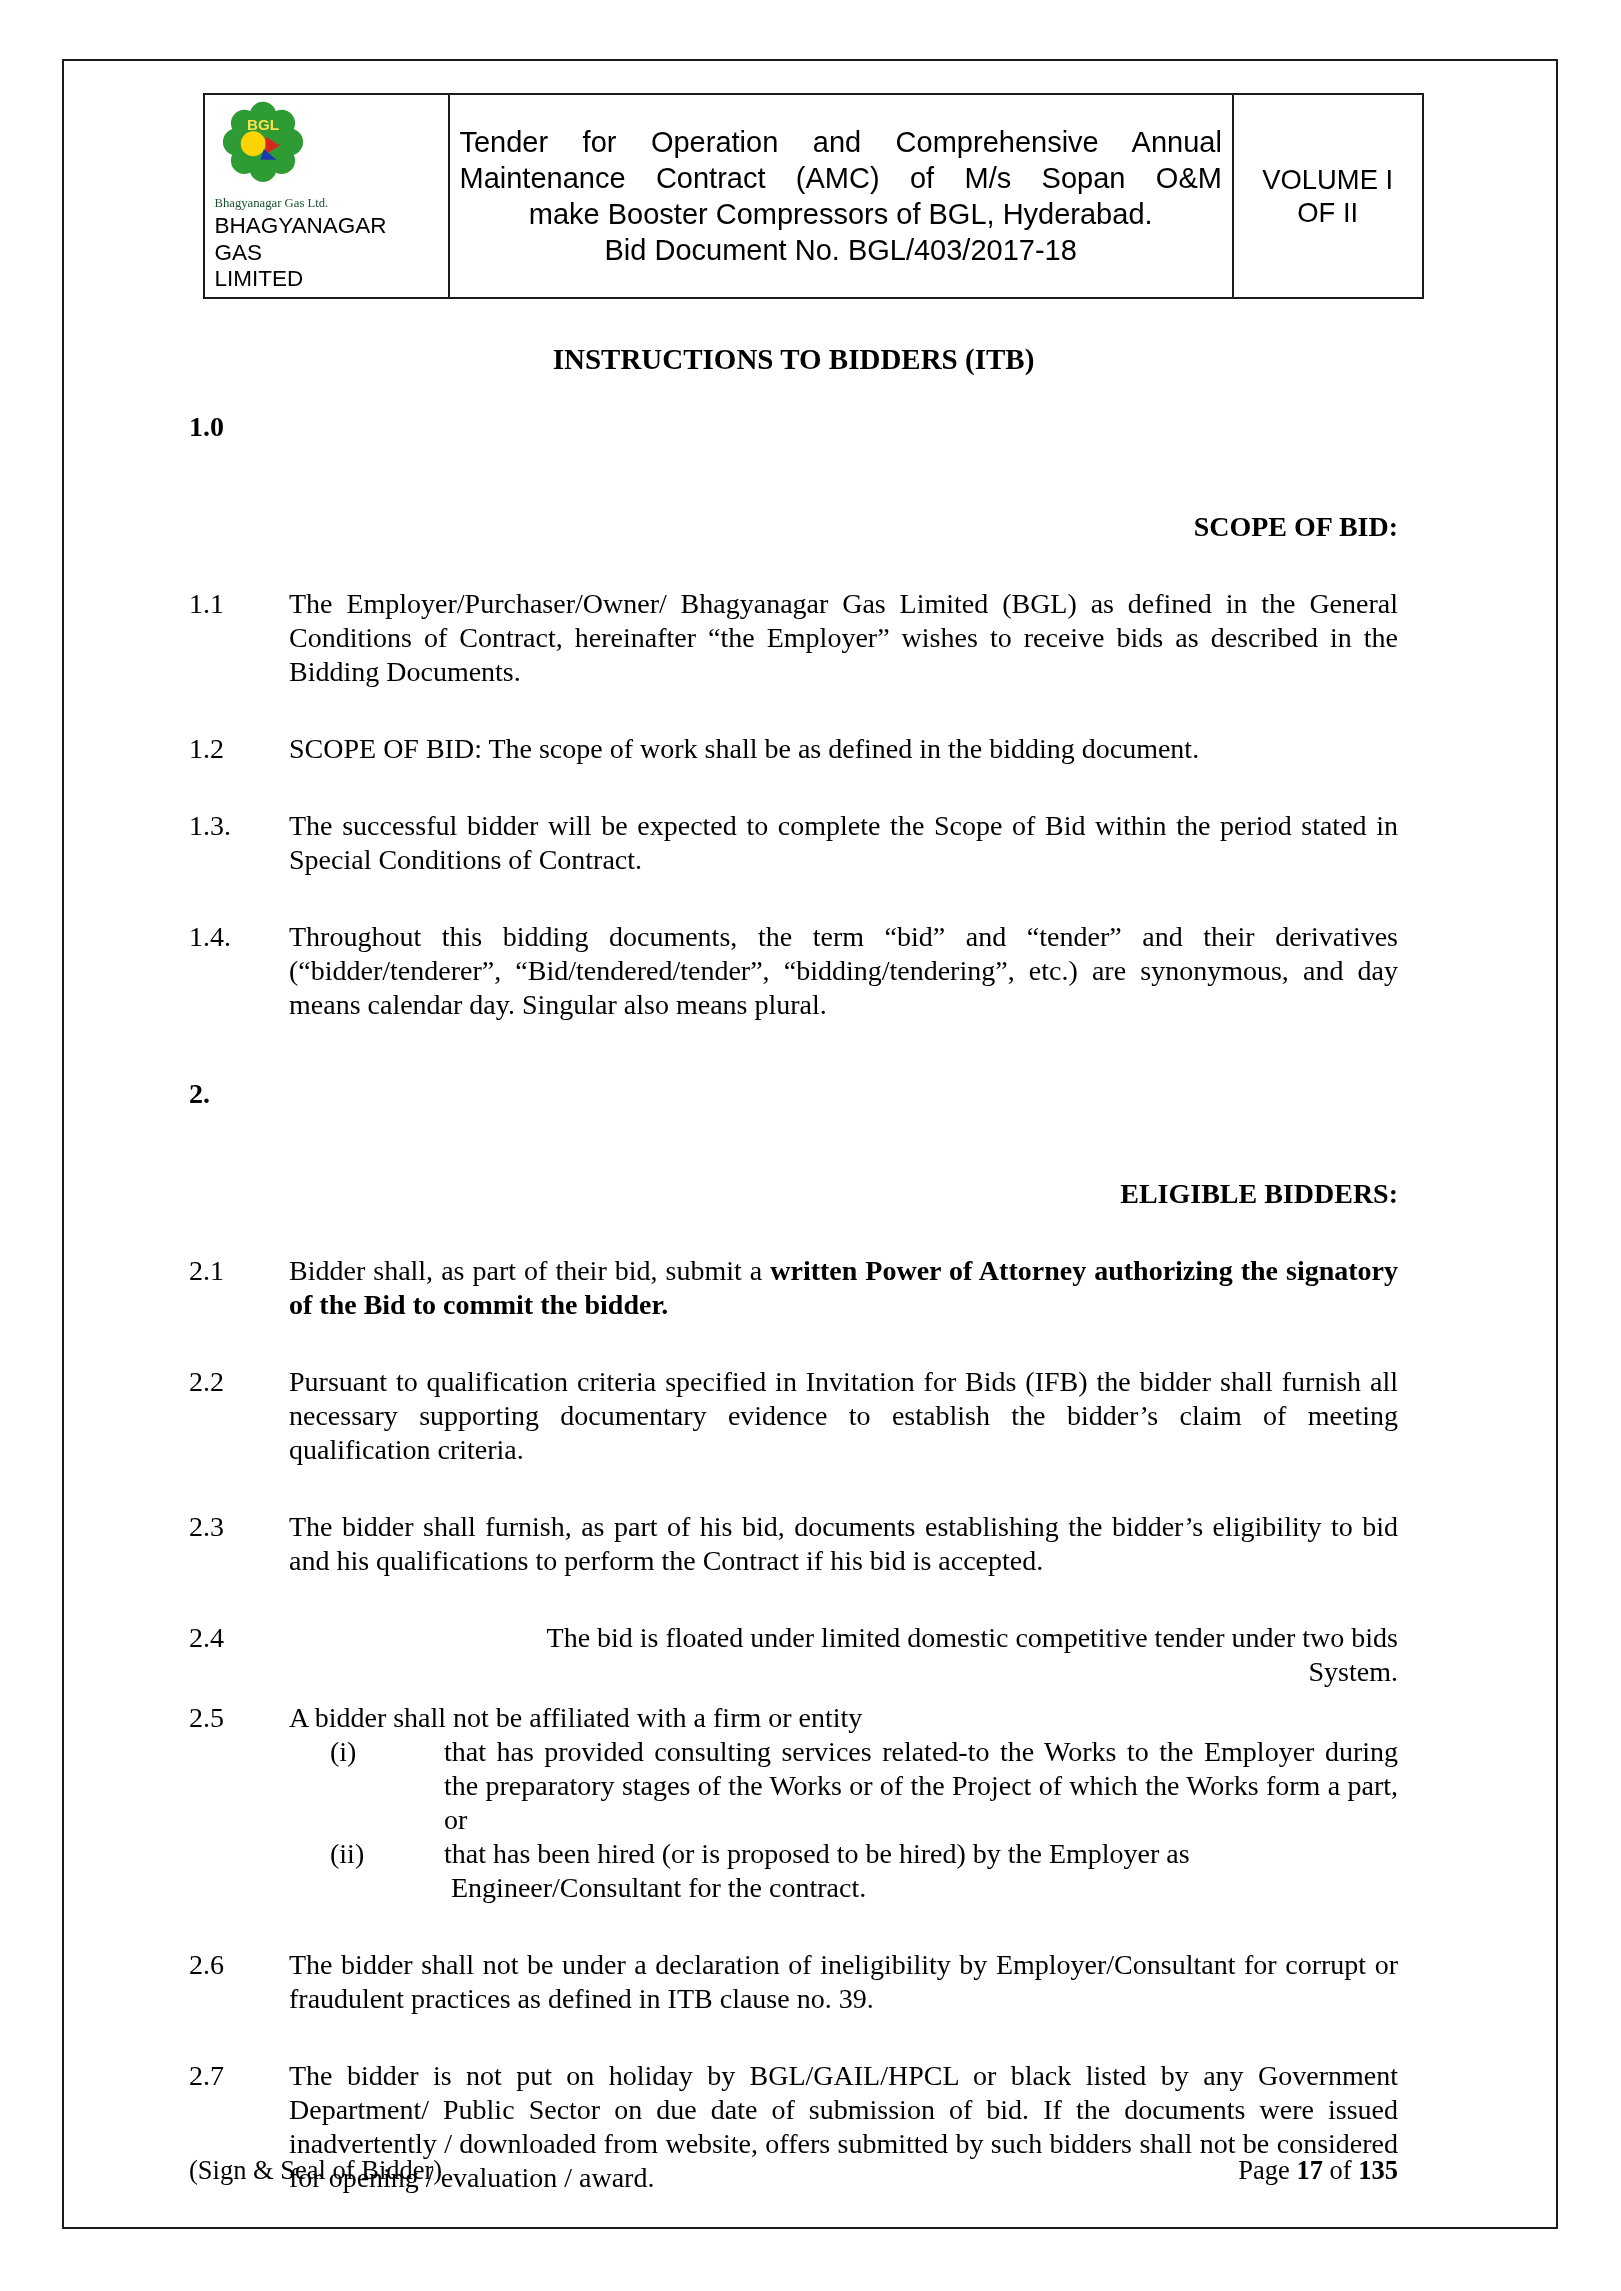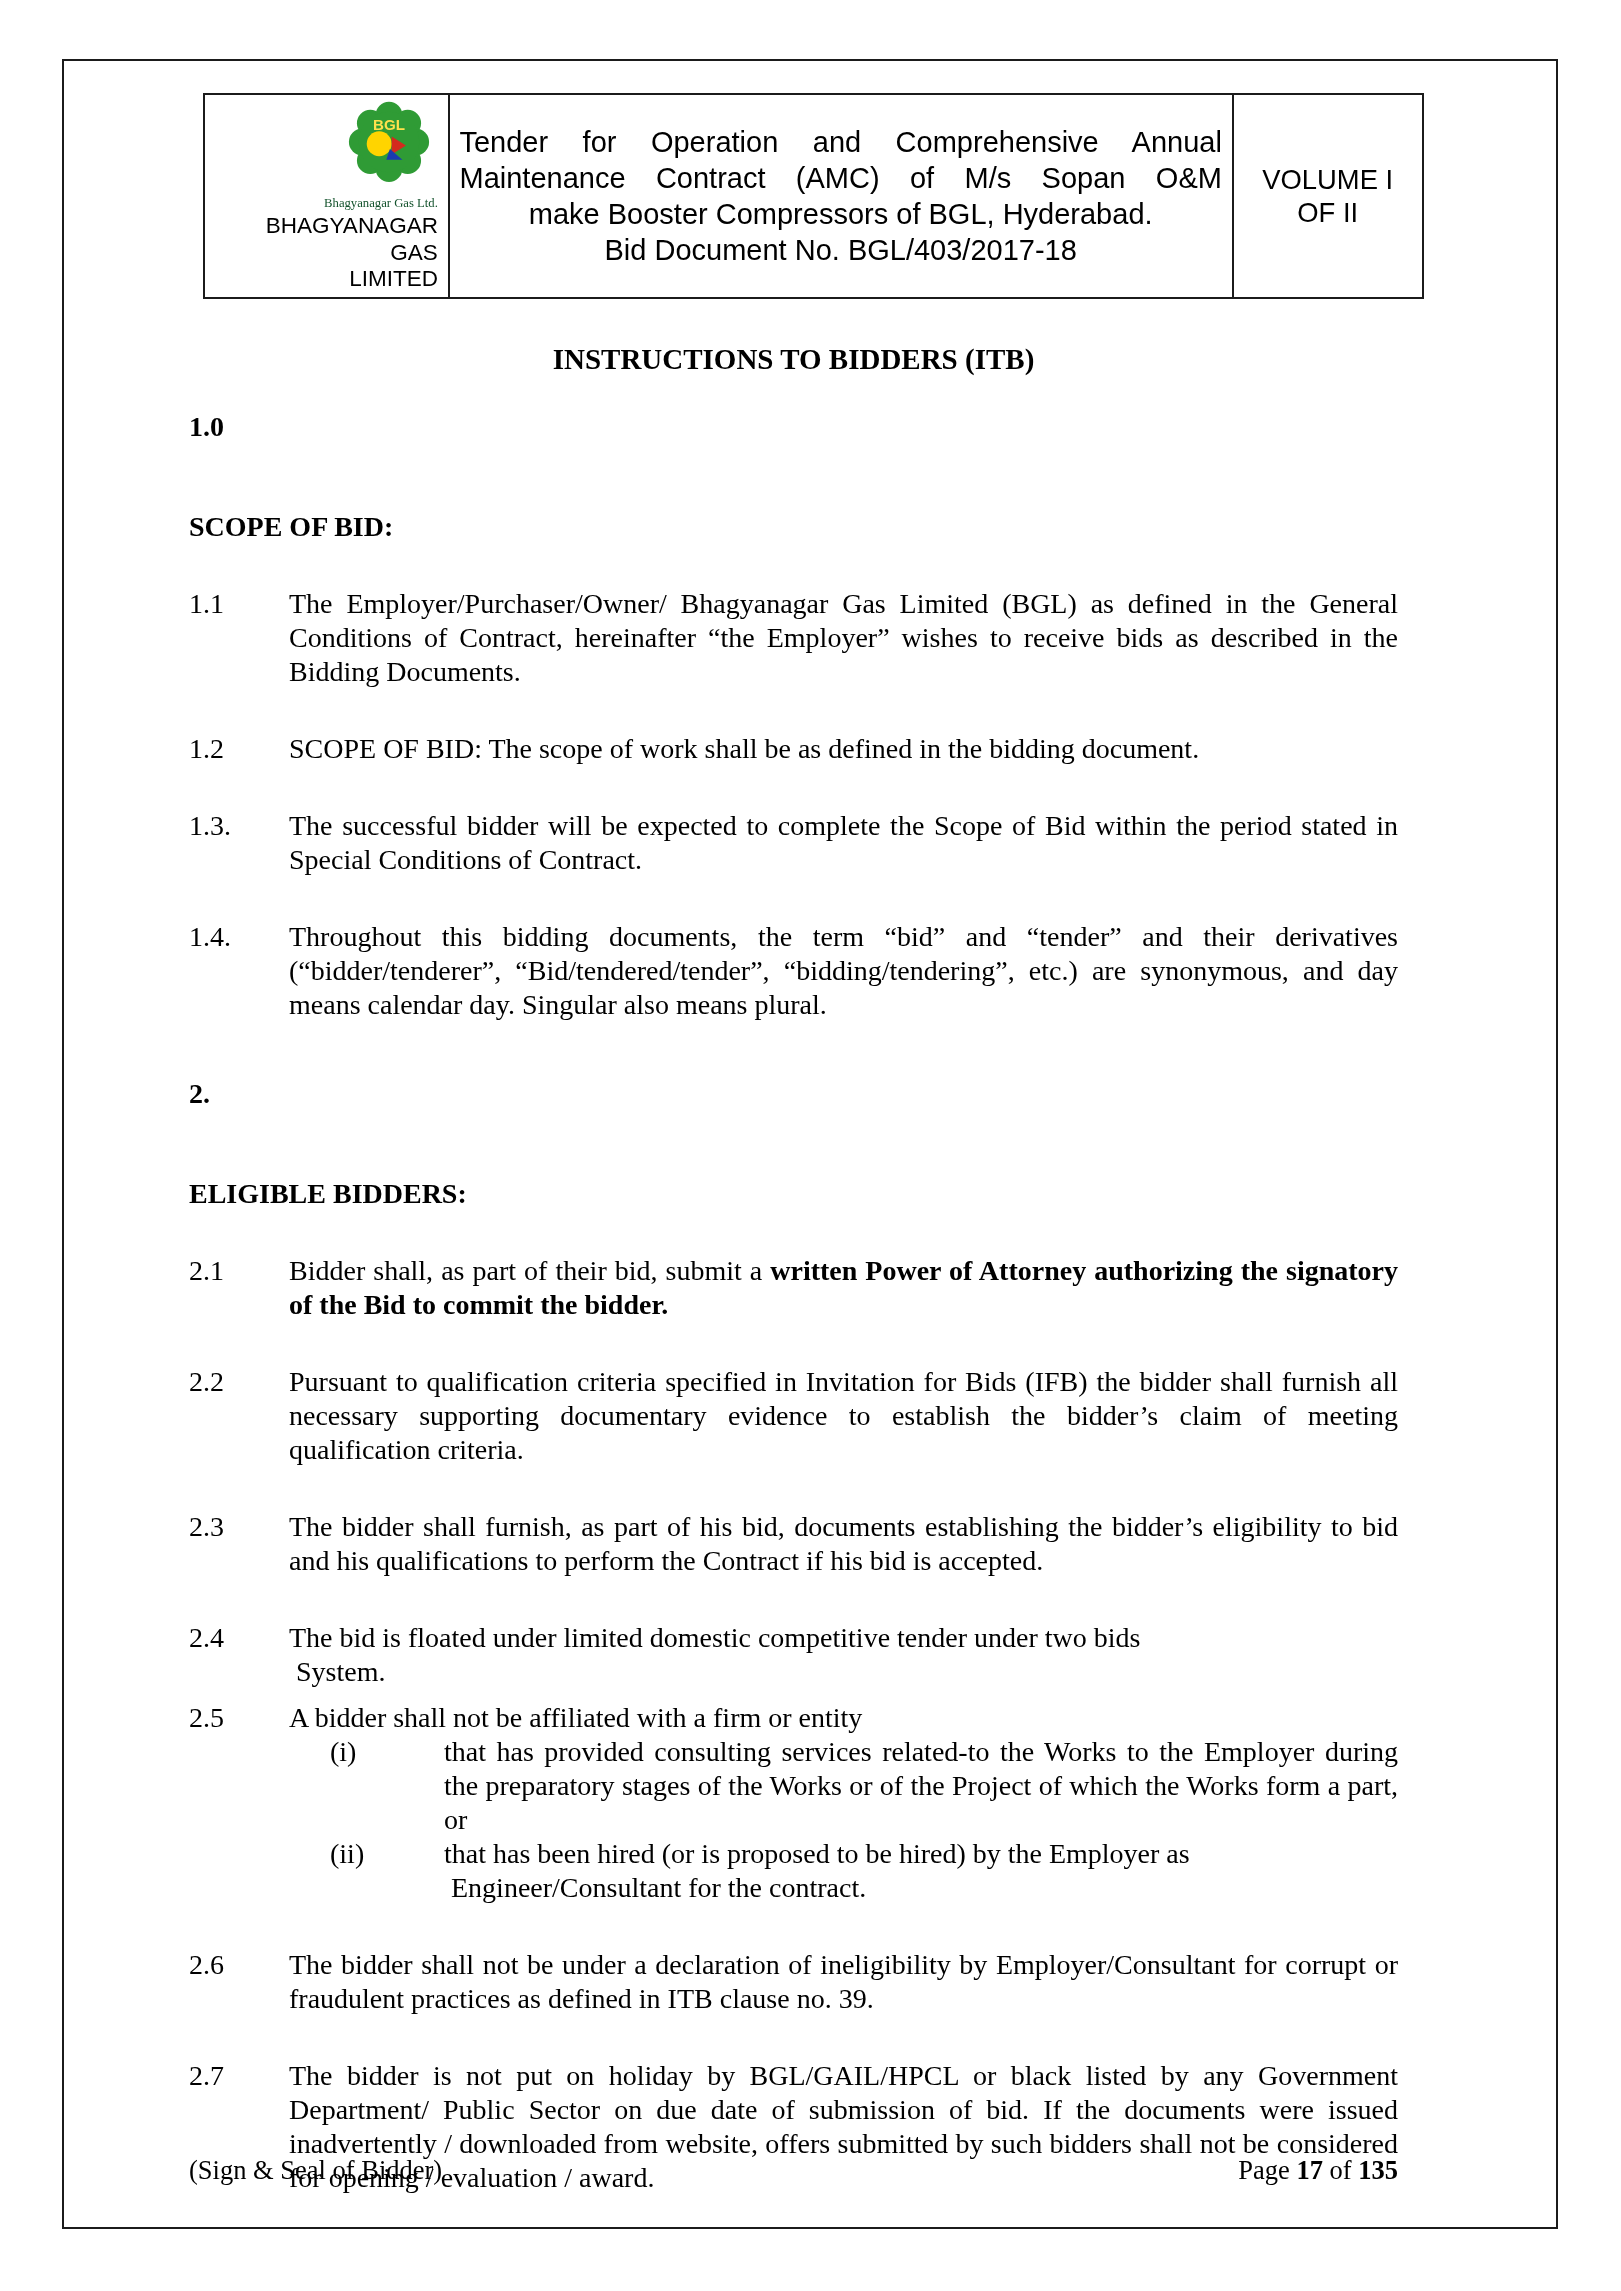--- a/index.html
+++ b/index.html
@@ -5,39 +5,39 @@
   html,body{margin:0;padding:0;background:#e8e8e8;}
   .page{position:relative;width:1621px;height:2292px;background:#ffffff;margin:0 auto;
         font-family:"Liberation Serif", serif;color:#000;}
   .page-border{position:absolute;left:62px;top:59px;width:1496px;height:2170px;
         border:2px solid #1b1b1b;box-sizing:border-box;background:#fff;}
   .inner{position:absolute;left:0;top:0;right:0;bottom:0;padding:32px 158px 0 125px;box-sizing:border-box;}
 
   
   table.header-table{border-collapse:collapse;margin-left:13.7px;width:1219px;table-layout:fixed;}
   table.header-table td{border:2px solid #1b1b1b;vertical-align:middle;padding:3.9px 9.8px;box-sizing:border-box;}
-  td.logo-cell{width:245px;text-align:right;padding:5.9px 3.9px;}
+  td.logo-cell{width:245px;text-align:left;padding:5.9px 3.9px;}
   td.title-cell{width:784px;font-family:"Liberation Sans", sans-serif;font-size:29px;line-height:36px;padding:7.8px 15.7px;}
   td.volume-cell{width:190px;text-align:center;font-family:"Liberation Sans", sans-serif;font-size:27.4px;line-height:33px;}
   .title-line-j{text-align:justify;text-align-last:justify;}
   .title-line-l{text-align:center;}
   .title-line-c{text-align:center;}
   .logo-caption{color:#14532d;font-size:12.7px;line-height:14.7px;font-family:"Liberation Serif", serif;}
   .company-name{font-family:"Liberation Sans", sans-serif;font-size:22.5px;line-height:26.5px;margin-top:2.9px;}
 
   
   .doc-heading{margin-top:43px;text-align:center;font-weight:bold;font-size:29px;line-height:35px;}
   .general-label{font-weight:bold;font-size:29px;line-height:35px;margin-top:2px;}
 
   .para{display:flex;margin-top:43px;font-size:28px;line-height:34px;}
   .para.sec-heading{margin-top:55px;font-weight:bold;flex-direction:column;}
   .para.close{margin-top:11.8px;}
   .num{flex:0 0 100px;}
   .ptext{flex:1 1 auto;text-align:justify;}
-  .ptext.noj{text-align:left;}
+  .ptext.noj{text-align:right;}
   .ptext-col{flex:1 1 auto;}
   .ptext-line{display:block;text-align:left;}
   .prewrap{white-space:pre-wrap;}
   .b{font-weight:bold;}
 
   .subitem{display:flex;margin-left:41px;}
   .subitem .marker{flex:0 0 114px;}
   .subitem .stext{flex:1 1 auto;text-align:justify;}
 
   

